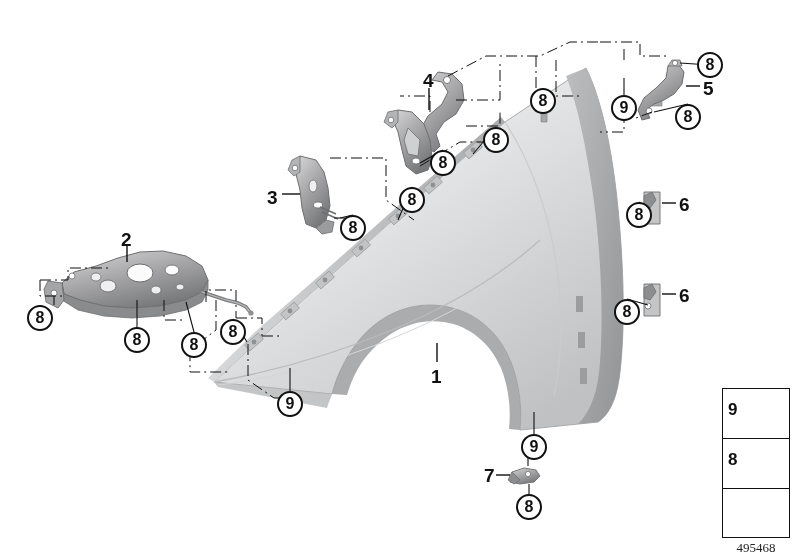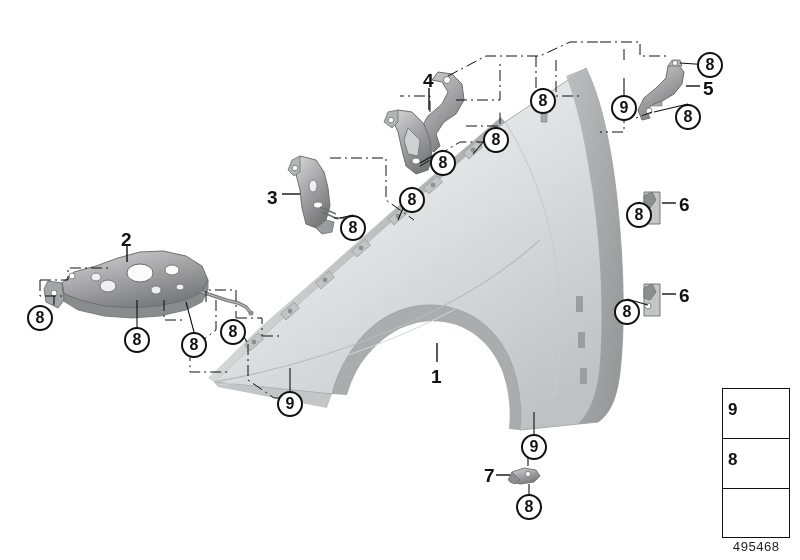--- a/index.html
+++ b/index.html
@@ -74,21 +74,21 @@
     font-family: "Liberation Sans", sans-serif;
   }
   .diagram-id {
     position: absolute;
     left: 722px;
     top: 540px;
     width: 68px;
     text-align: center;
     font-size: 13px;
     color: #222;
-    font-family: Liberation Mono, monospace;
+    font-family: Liberation Serif, serif;
   }
 </style>
 </head>
 <body>
 
 <div id="diagram-root">
 
   <svg id="svg-layer" viewBox="0 0 800 560">
     <defs>
       <linearGradient id="panelGradMain" x1="0" y1="0" x2="0.75" y2="1">

